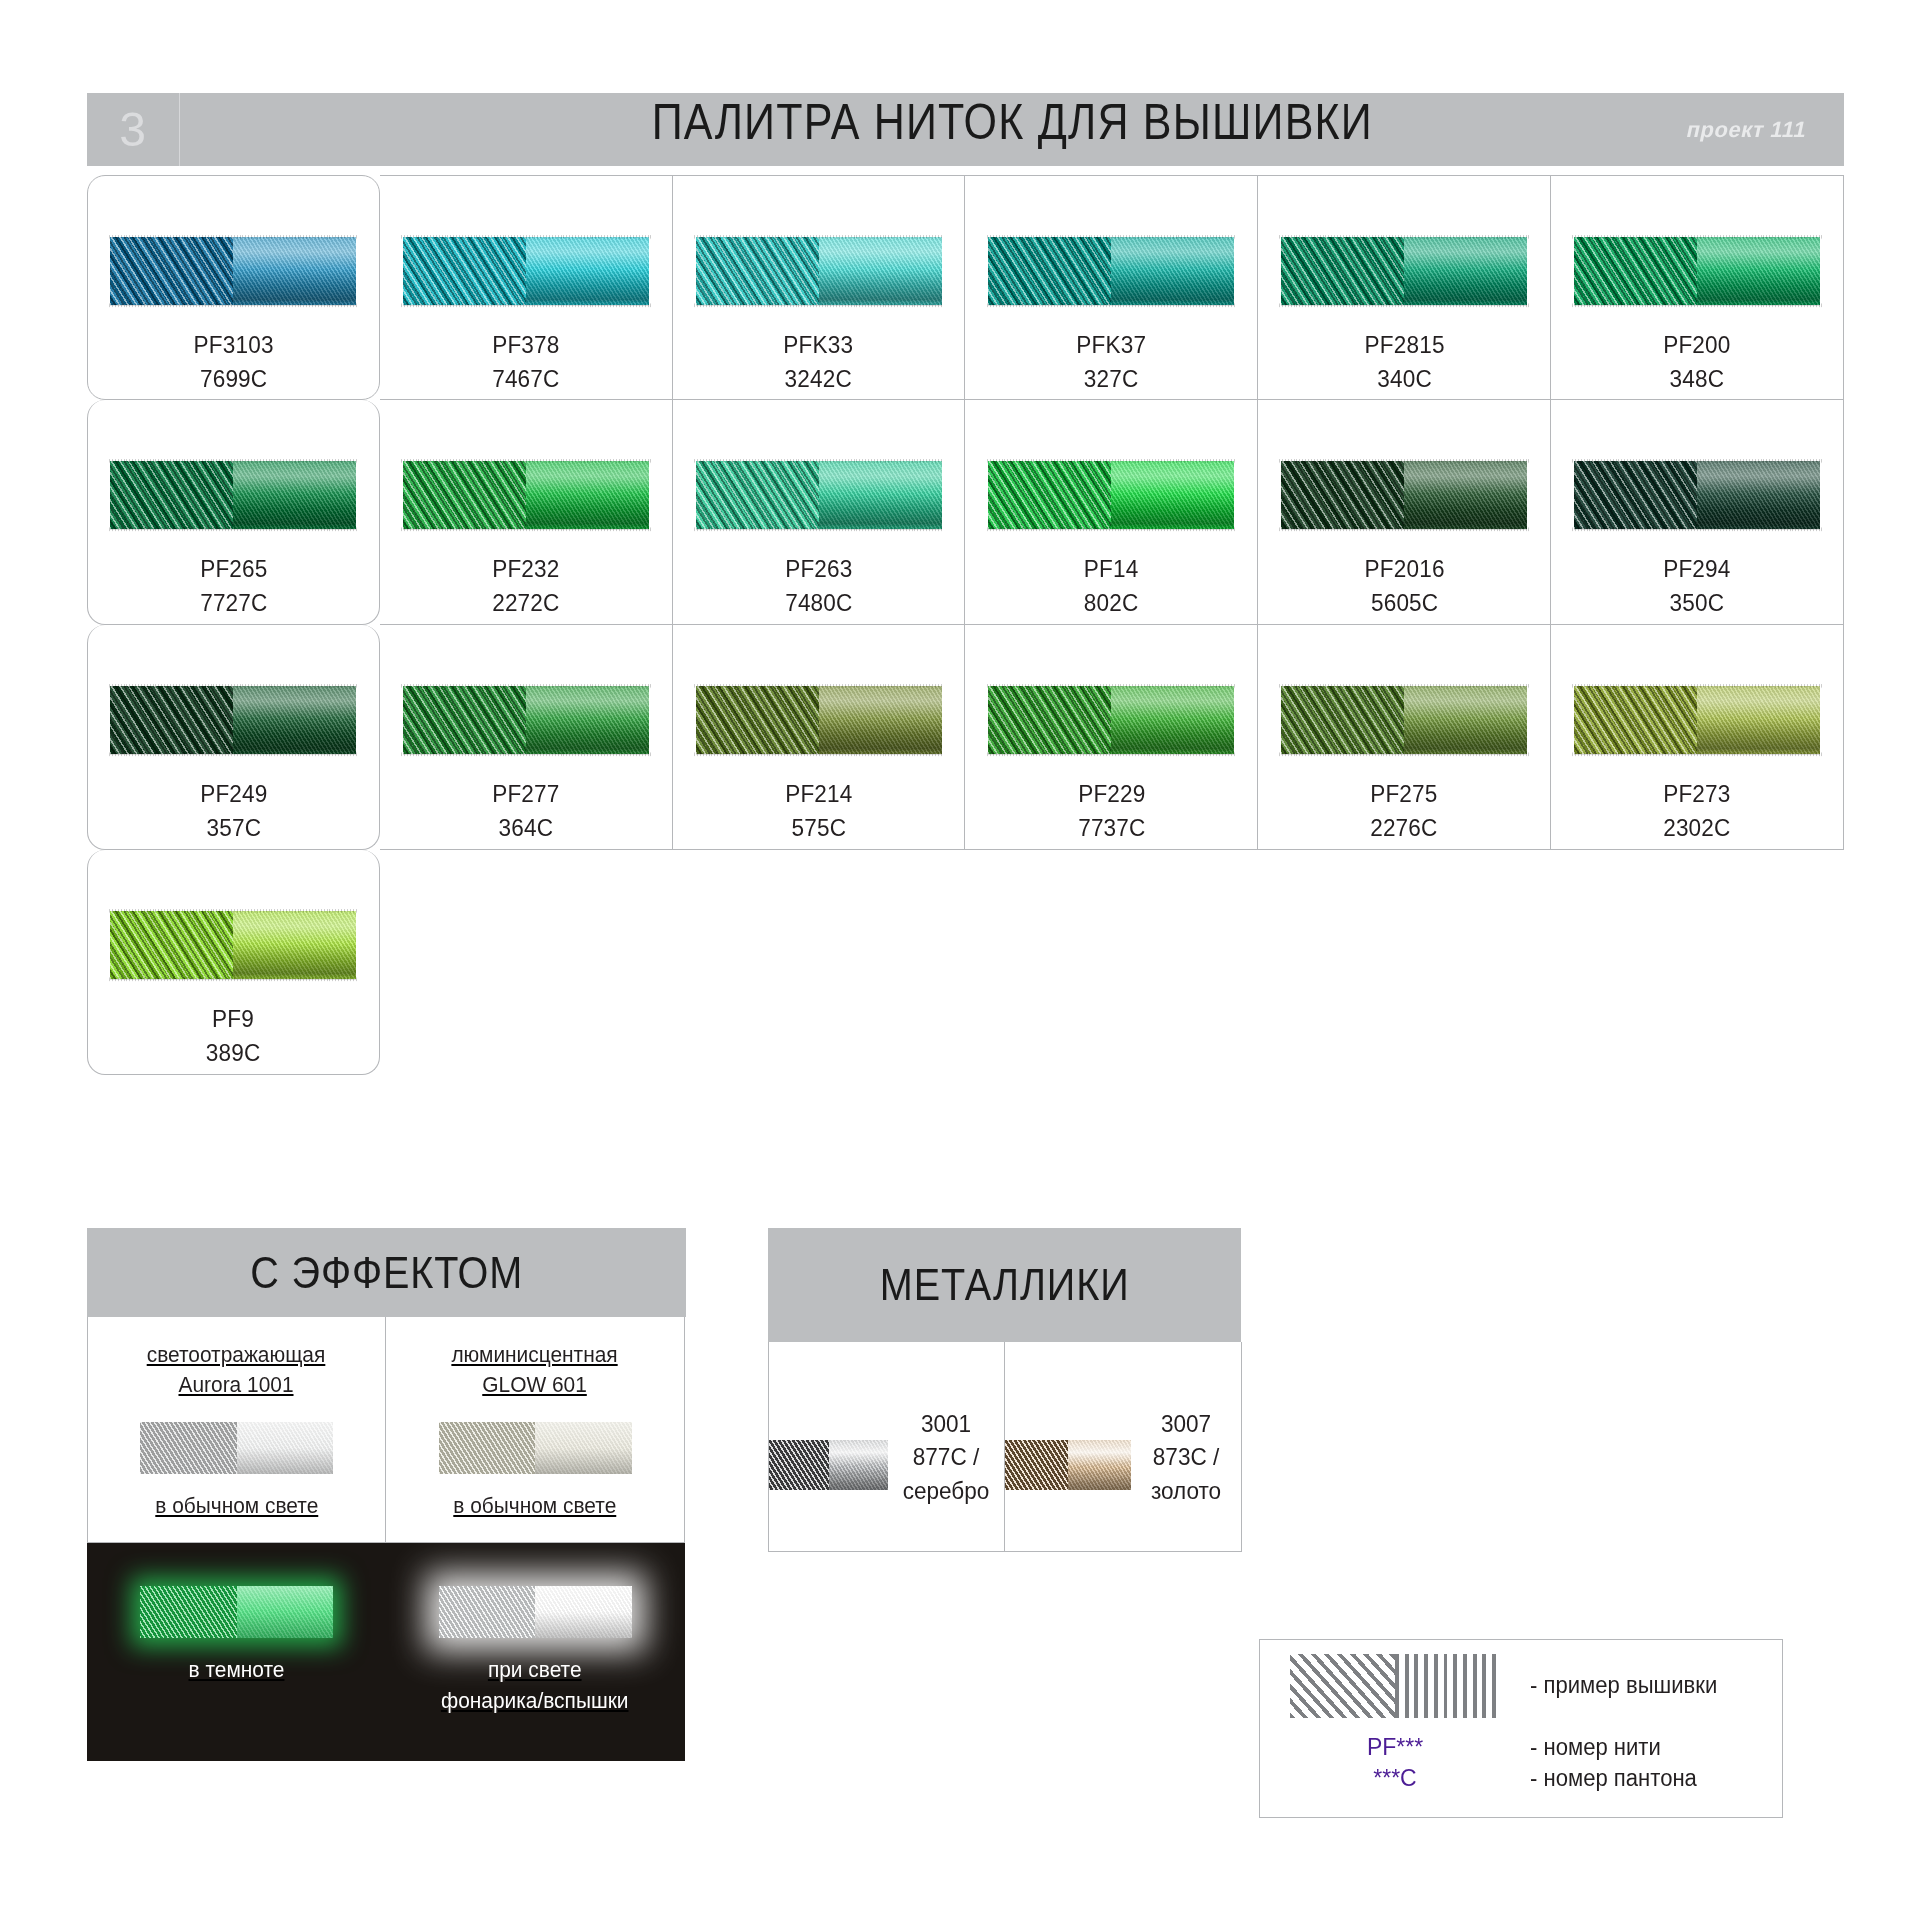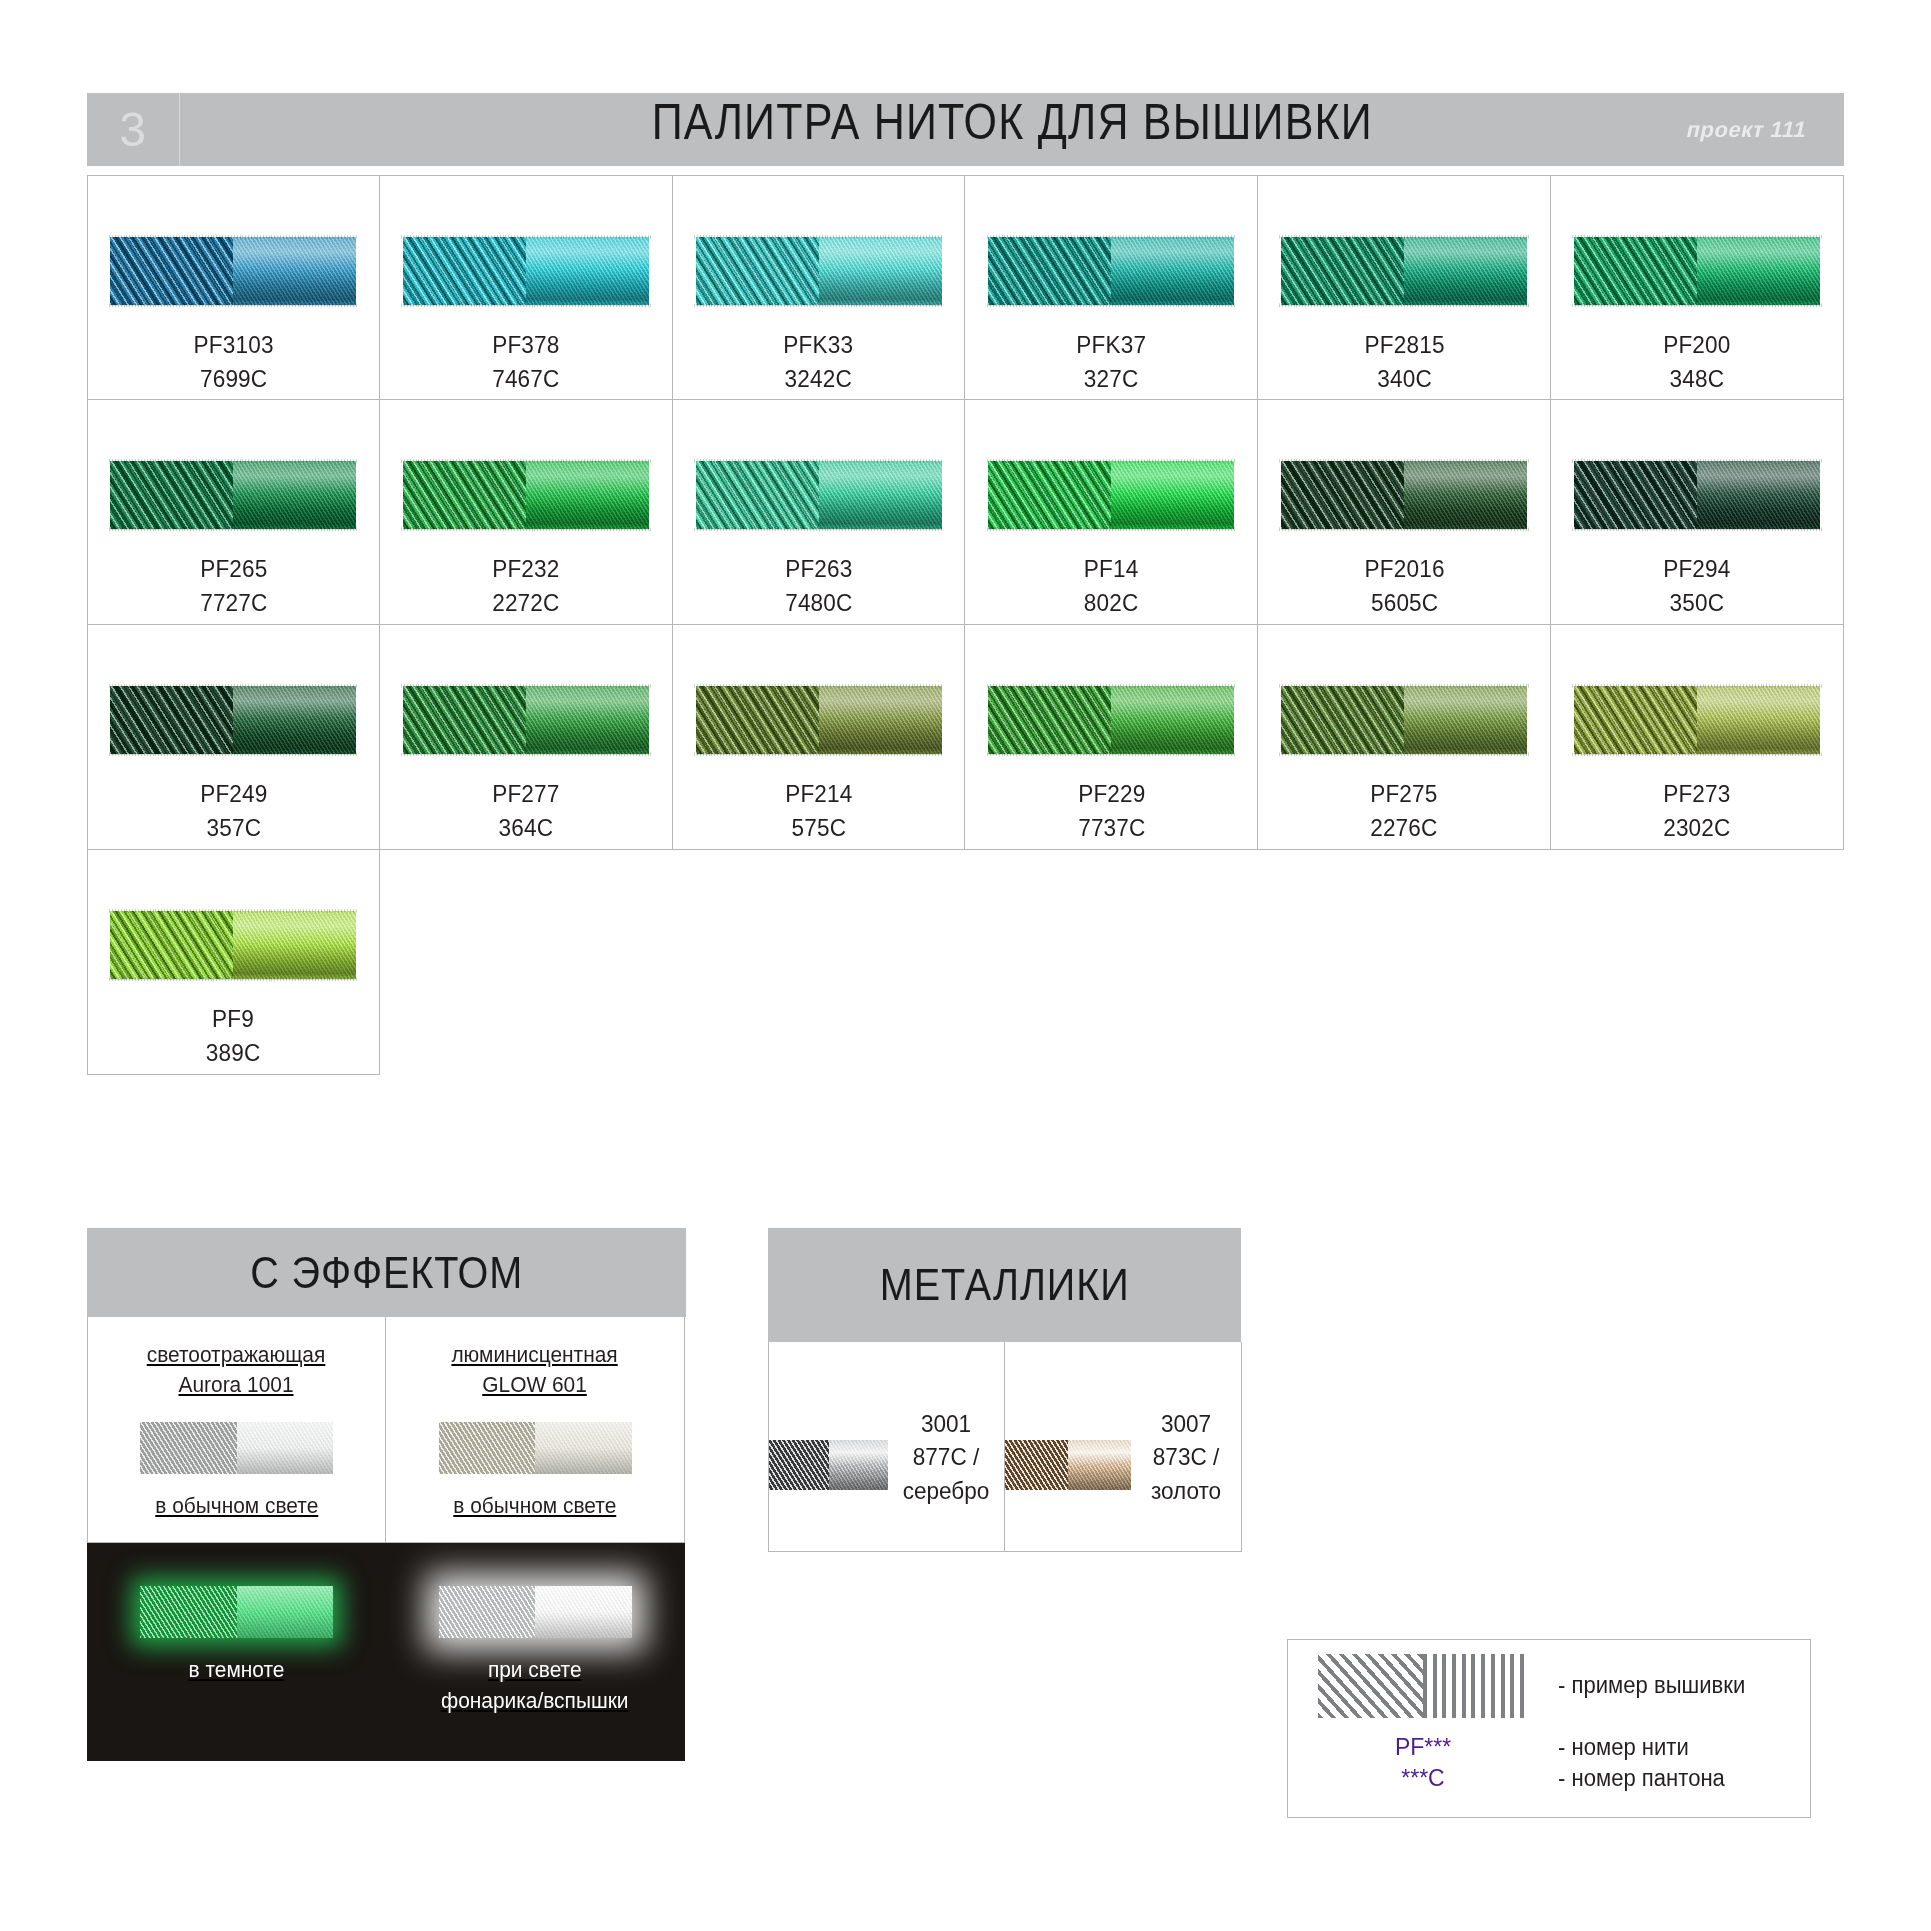--- a/index.html
+++ b/index.html
@@ -51,21 +51,21 @@
   .grid-row { display: flex; }
   .cell {
     width: 293px; height: 225px;
     border-right: 1.4px solid #b5b7ba;
     border-bottom: 1.4px solid #b5b7ba;
     display: flex; flex-direction: column;
     align-items: center;
     position: relative;
     background: #fff;
   }
-  .cell.first { border-left: 1.4px solid #b5b7ba; }
+  .cell.first { border-left: 1.4px solid #b5b7ba; border-radius: 18px; }
   .cell.topline { border-top: 1.4px solid #b5b7ba; }
   .cell.empty { border: none; background: transparent; }
 
   
   .swatch {
     position: relative;
     width: 246px; height: 68px;
     margin-top: 61px;
     display: flex;
     filter: drop-shadow(0 1px 0 rgba(0,0,0,0.12));
@@ -190,21 +190,21 @@
     background-image: linear-gradient(180deg,
       rgba(255,255,255,.55) 0%, rgba(255,255,255,.85) 25%,
       rgba(255,255,255,.1) 55%, rgba(0,0,0,.35) 95%),
       repeating-linear-gradient(58deg, rgba(255,255,255,.3) 0 1.3px, rgba(0,0,0,.2) 1.3px 3.1px);
   }
   .met-labels { margin-top: 21px; text-align: center; line-height: 1.4; }
   .met-labels .ln { display: block; font-size: 24px; color: #231f20; transform: scaleX(0.94); }
 
   
   #legend {
-    position: absolute; left: 1287px; top: 1639px;
+    position: absolute; left: 1259px; top: 1639px;
     width: 524px; height: 179px;
     border: 1.4px solid #b5b7ba; background: #fff;
     padding: 13.5px 0 0 0;
   }
   .lg-row { display: flex; align-items: center; }
   .lg-left { width: 270px; display: flex; justify-content: center; }
   .lg-right { font-size: 23px; color: #231f20; transform: scaleX(0.96); transform-origin: left; }
   .lg-sample { width: 210px; height: 64px; display: flex; }
   .lg-sample .d1 {
     width: 50%; background-image: repeating-linear-gradient(48deg,

